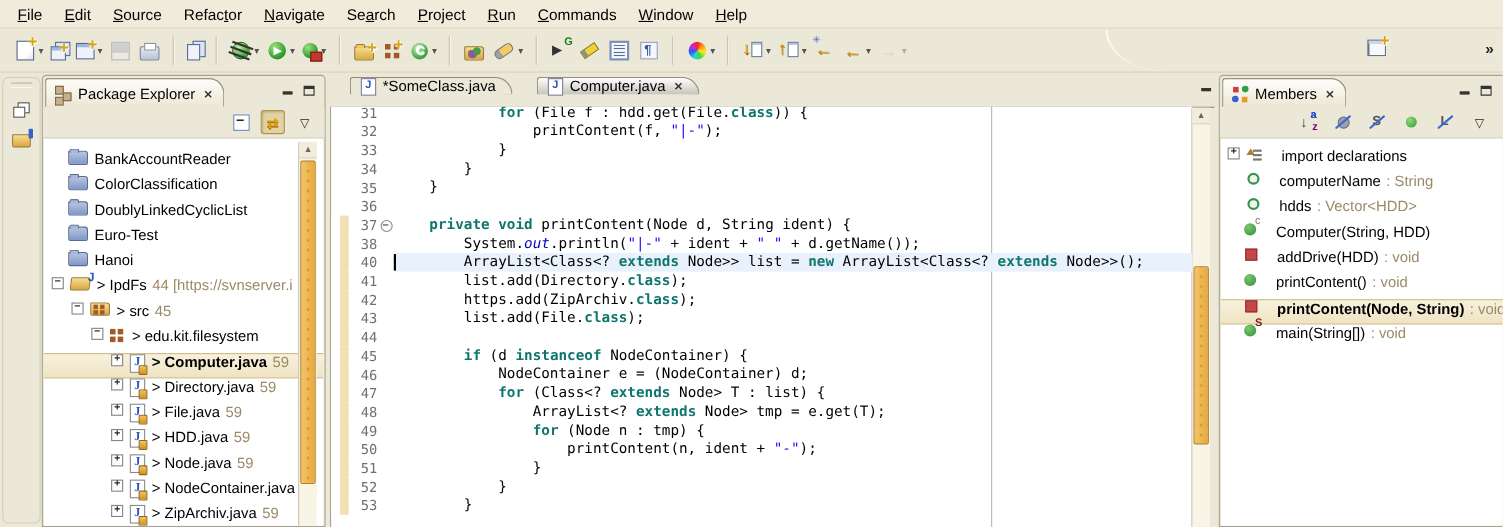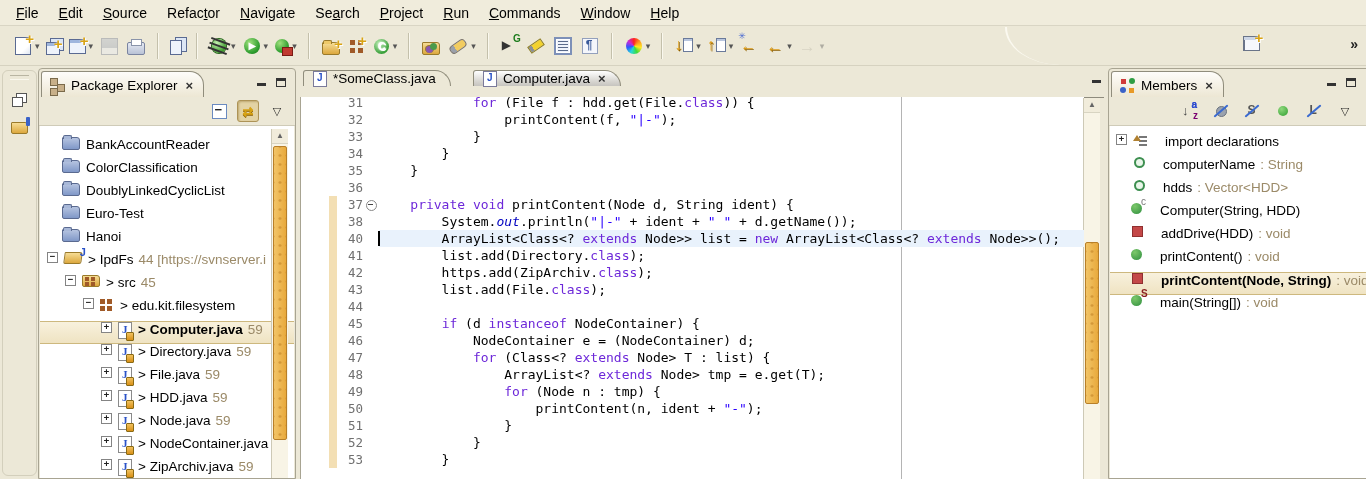--- a/index.html
+++ b/index.html
@@ -140,38 +140,38 @@
   .m-fielddef{width:7px;height:7px;border-radius:50%;border:2px solid #3d8f50;background:#eaf6ea;margin-left:3px;}
   .m-pub{width:11px;height:11px;border-radius:50%;background:radial-gradient(circle at 35% 30%,#7cc86a,#2f8e3f);}
   .m-priv{width:9px;height:9px;background:#c44848;border:1px solid #903030;margin-left:1px;}
   .sup{position:absolute;left:10px;top:-7px;font-size:10px;font-weight:bold;}
   .sup.c{color:#777;font-weight:normal;}
   .sup.s{color:#8a2020;}
   
   #editor-group{position:absolute;left:300px;top:68px;width:804px;height:411px;}
   #editor-tabs{position:absolute;left:0;top:0;right:0;height:29px;border-bottom:1px solid #8e8b7d;}
   .etab{position:absolute;top:2px;height:16px;display:flex;align-items:center;gap:6px;padding:0 14px 0 9px;box-sizing:border-box;
-     border:1px solid #908d7c;border-bottom:none;border-radius:3px 16px 0 0;font-size:13.5px;}
+     border:1px solid #908d7c;border-bottom:none;border-radius:3px 16px 0 0;font-size:13.5px;margin-left:15px;}
   .etab.inactive{background:#ece8d7;}
   .etab.active{background:linear-gradient(#ffffff,#d6d4cf 70%,#c6c4bf);}
   .etab .jico{width:12px;height:14px;background:#fff;border:1px solid #7a7a9a;position:relative;flex:none;}
   .etab .jico::before{content:"J";position:absolute;left:3px;top:0px;color:#2a52c8;font-weight:bold;font-size:10px;}
   #editor-body{position:absolute;left:0;top:29px;right:20px;bottom:0;background:#fff;overflow:hidden;border-left:1px solid #a8a492;}
   #code{position:absolute;left:0;top:-3px;right:0;font:13px/17px "DejaVu Sans Mono",monospace;}
-  .cl{display:flex;height:17px;padding-left:20px;}
+  .cl{display:flex;height:17px;}
   .qd{width:16px;flex:none;}
   .qd.chg{background:linear-gradient(to right,#fff 8px,#f3dfb4 8px);}
   .ln{width:26px;flex:none;text-align:right;color:#707070;font-size:12.5px;}
   .fold{width:16px;flex:none;position:relative;}
   .fold .fm{position:absolute;left:3px;top:4px;width:9px;height:9px;border:1px solid #888;border-radius:50%;background:#fff;}
   .fold .fm::after{content:"";position:absolute;left:1px;top:3px;width:5px;height:1px;background:#444;}
   .codetext{flex:1;white-space:pre;position:relative;z-index:2;}
   .cl.current .codetext{background:#e9f2fc;}
   .cursor{position:absolute;left:-1px;top:1px;width:2px;height:15px;background:#000;}
-  .k{color:#6d28d9;font-weight:normal;}
+  .k{color:#0f766e;font-weight:bold;}
   .s{color:#2a00ff;}
   .f{color:#0000c0;font-style:italic;}
   #print-margin{position:absolute;left:600px;top:0;bottom:0;width:1px;background:#b4b4b4;z-index:1;}
   
   .vscroll{position:absolute;width:16px;background:#f8f4e6;border-left:1px solid #cdc9b6;}
   .sb-arrow{height:14px;text-align:center;font-size:8px;color:#666;line-height:14px;background:#f1ecdb;border-bottom:1px solid #d8d4c2;}
   .sb-thumb{position:absolute;left:1px;right:1px;border:1px solid #b87f28;border-radius:2px;
      background:radial-gradient(circle,rgba(186,120,30,.5) 1px,transparent 1.6px) 50% 4px/7px 9px,linear-gradient(90deg,#f2c568,#e8a93c);}
   
   #members-list .trow .tlabel{margin-left:12px;}

